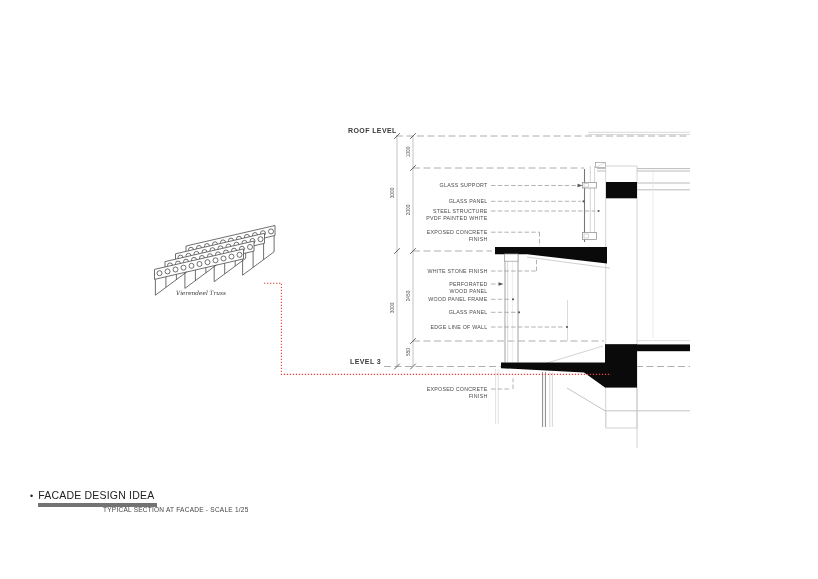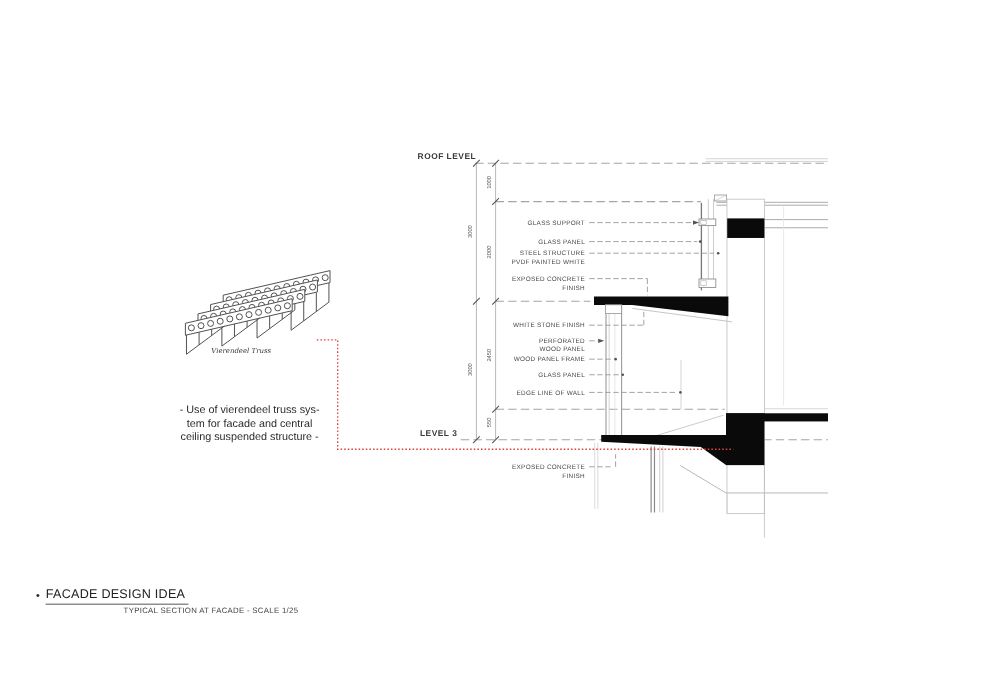--- a/index.html
+++ b/index.html
@@ -14,21 +14,21 @@
   .truss-caption{font-family:"DejaVu Serif",serif;font-style:italic;font-size:5.8px;fill:#333;}
   #note{
     position:absolute;left:137px;top:336px;width:142px;text-align:center;
     font-size:9px;line-height:11.6px;color:#2b2b2b;
   }
   #note span{display:block;}
   #titleblock{position:absolute;left:30px;top:489px;display:flex;align-items:flex-start;}
   #title-bullet{font-size:9px;color:#222;margin-right:5px;line-height:14px;}
   #title-heading{
     font-size:10.5px;letter-spacing:.2px;color:#222;line-height:13px;
-    border-bottom:1px solid #737373;padding-bottom:1px;padding-right:3px;
+    border-bottom:4px solid #737373;padding-bottom:1px;padding-right:3px;
   }
   #subtitle{position:absolute;left:103px;top:506px;font-size:6.5px;letter-spacing:.25px;color:#444;}
 </style>
 </head>
 <body>
 
 <div id="stage">
 
 <svg width="818" height="579" viewBox="0 0 818 579">
 
@@ -254,25 +254,20 @@
     <g>
       <line x1="186.9" y1="271.8" x2="155.4" y2="295.2"></line>
       <line x1="216.4" y1="265" x2="184.9" y2="288.4"></line>
       <line x1="245.7" y1="258.3" x2="214.2" y2="281.7"></line>
       <line x1="274.1" y1="251.8" x2="242.6" y2="275.2"></line>
     </g>
     <text x="201" y="294.5" class="truss-caption" text-anchor="middle" stroke="none" fill="#333">Vierendeel Truss</text>
   </g>
 </svg>
 
-<div id="note">
-  <span>- Use of vierendeel truss sys-</span>
-  <span>tem for facade and central</span>
-  <span>ceiling suspended structure -</span>
-</div>
 
 <div id="titleblock">
   <span id="title-bullet">•</span>
   <span id="title-heading">FACADE DESIGN IDEA</span>
 </div>
 <div id="subtitle">TYPICAL SECTION AT FACADE  - SCALE 1/25</div>
 
 </div>
 
 </body></html>

